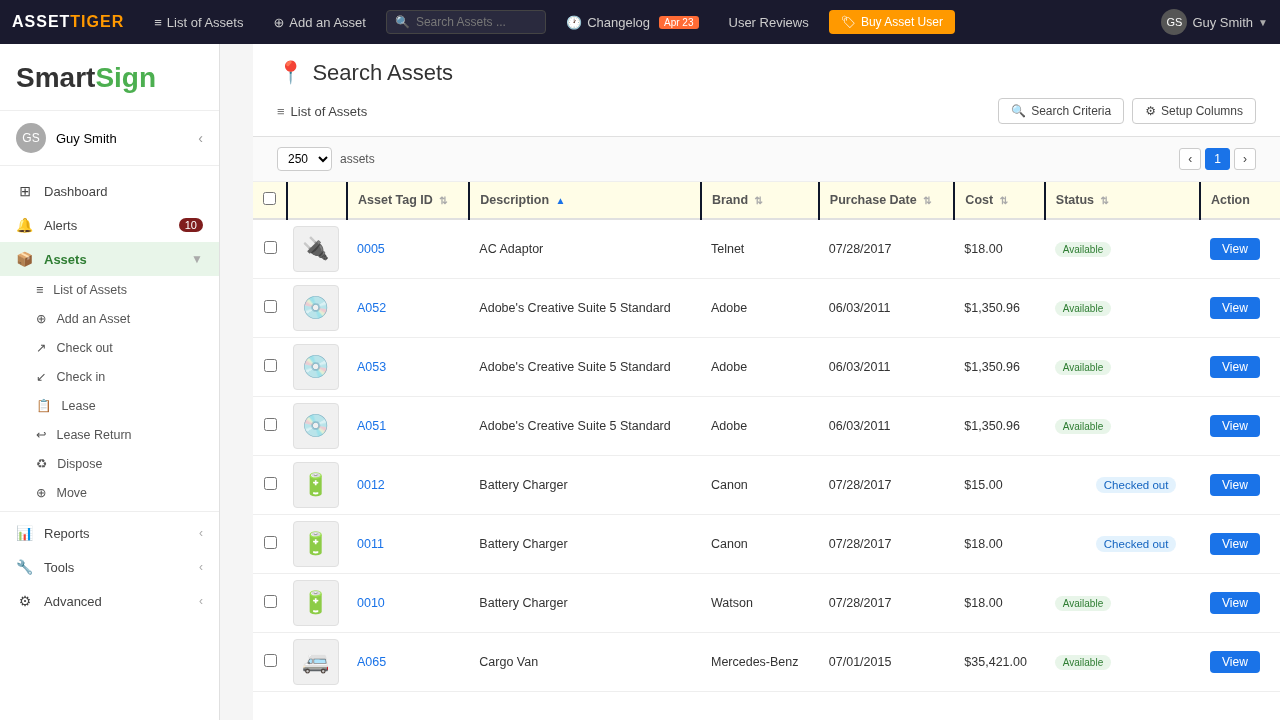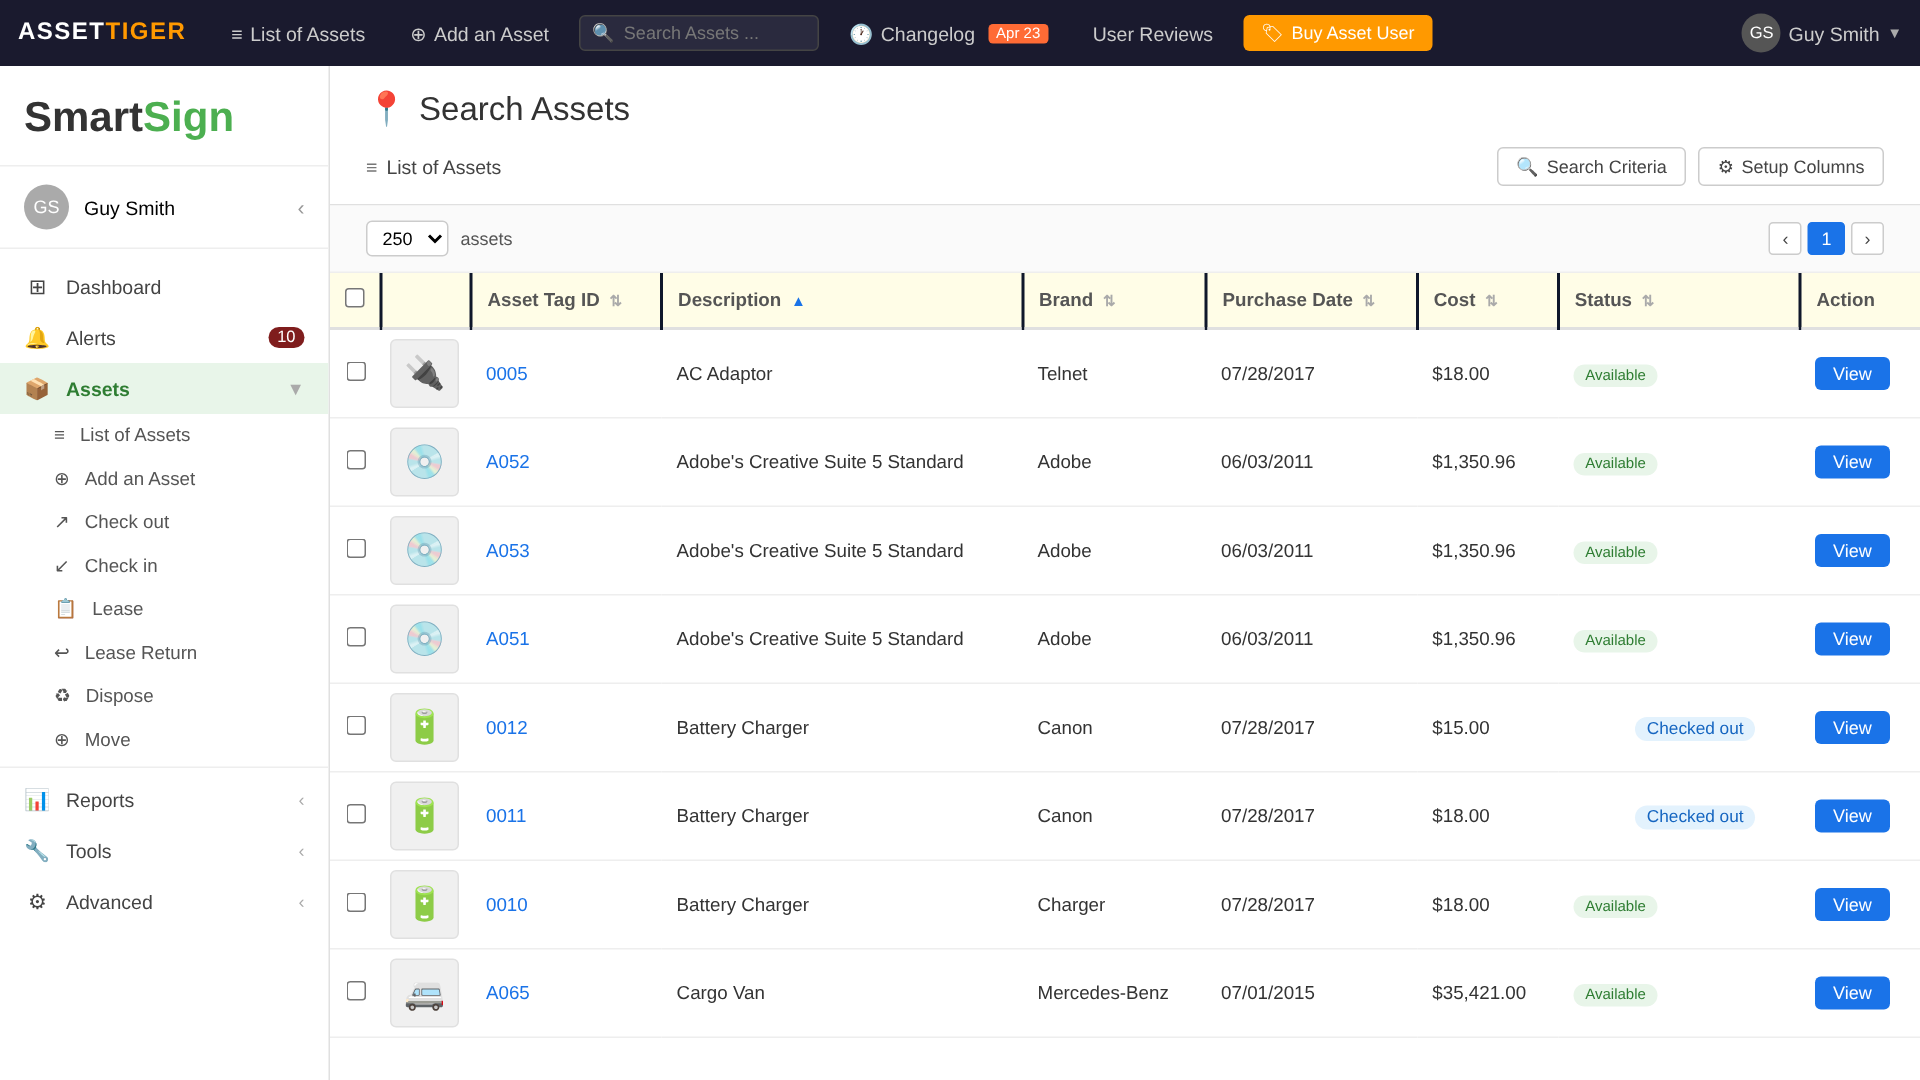--- a/index.html
+++ b/index.html
@@ -84,20 +84,21 @@
       background: #555;
       display: flex; align-items: center; justify-content: center;
       color: white; font-size: 11px;
     }
 
     
     .main-layout {
       display: flex;
       flex: 1;
       overflow: hidden;
+      gap: 33px;
     }
 
     
     .sidebar {
       width: 220px;
       background: white;
       border-right: 1px solid #e0e0e0;
       display: flex;
       flex-direction: column;
       overflow-y: auto;
@@ -676,21 +677,21 @@
       <td class="checkbox-cell">
         <input type="checkbox" style="">
       </td>
       <td class="img-cell">
         <div class="img-placeholder">🔋</div>
       </td>
       <td>
         <a class="asset-tag-link" href="#">0010</a>
       </td>
       <td>Battery Charger</td>
-      <td>Charger</td>
+      <td>Watson</td>
       <td>07/28/2017</td>
       <td>$18.00</td>
       <td>
         <span class="status-available">Available</span>
       </td>
       <td class="action-cell">
         <button class="btn-view">View</button>
       </td>
     </tr>
             <tr>

